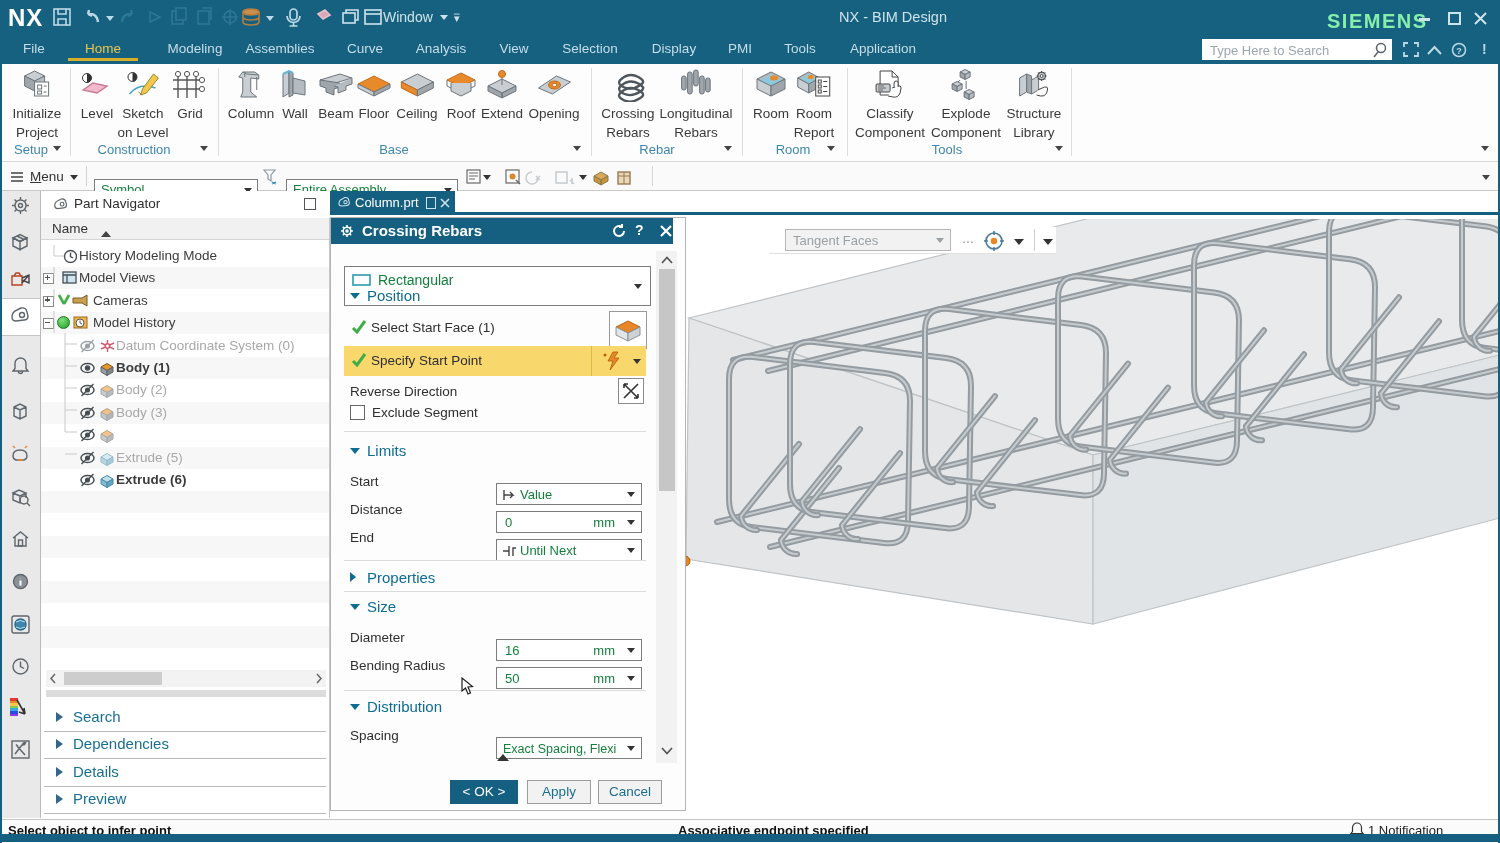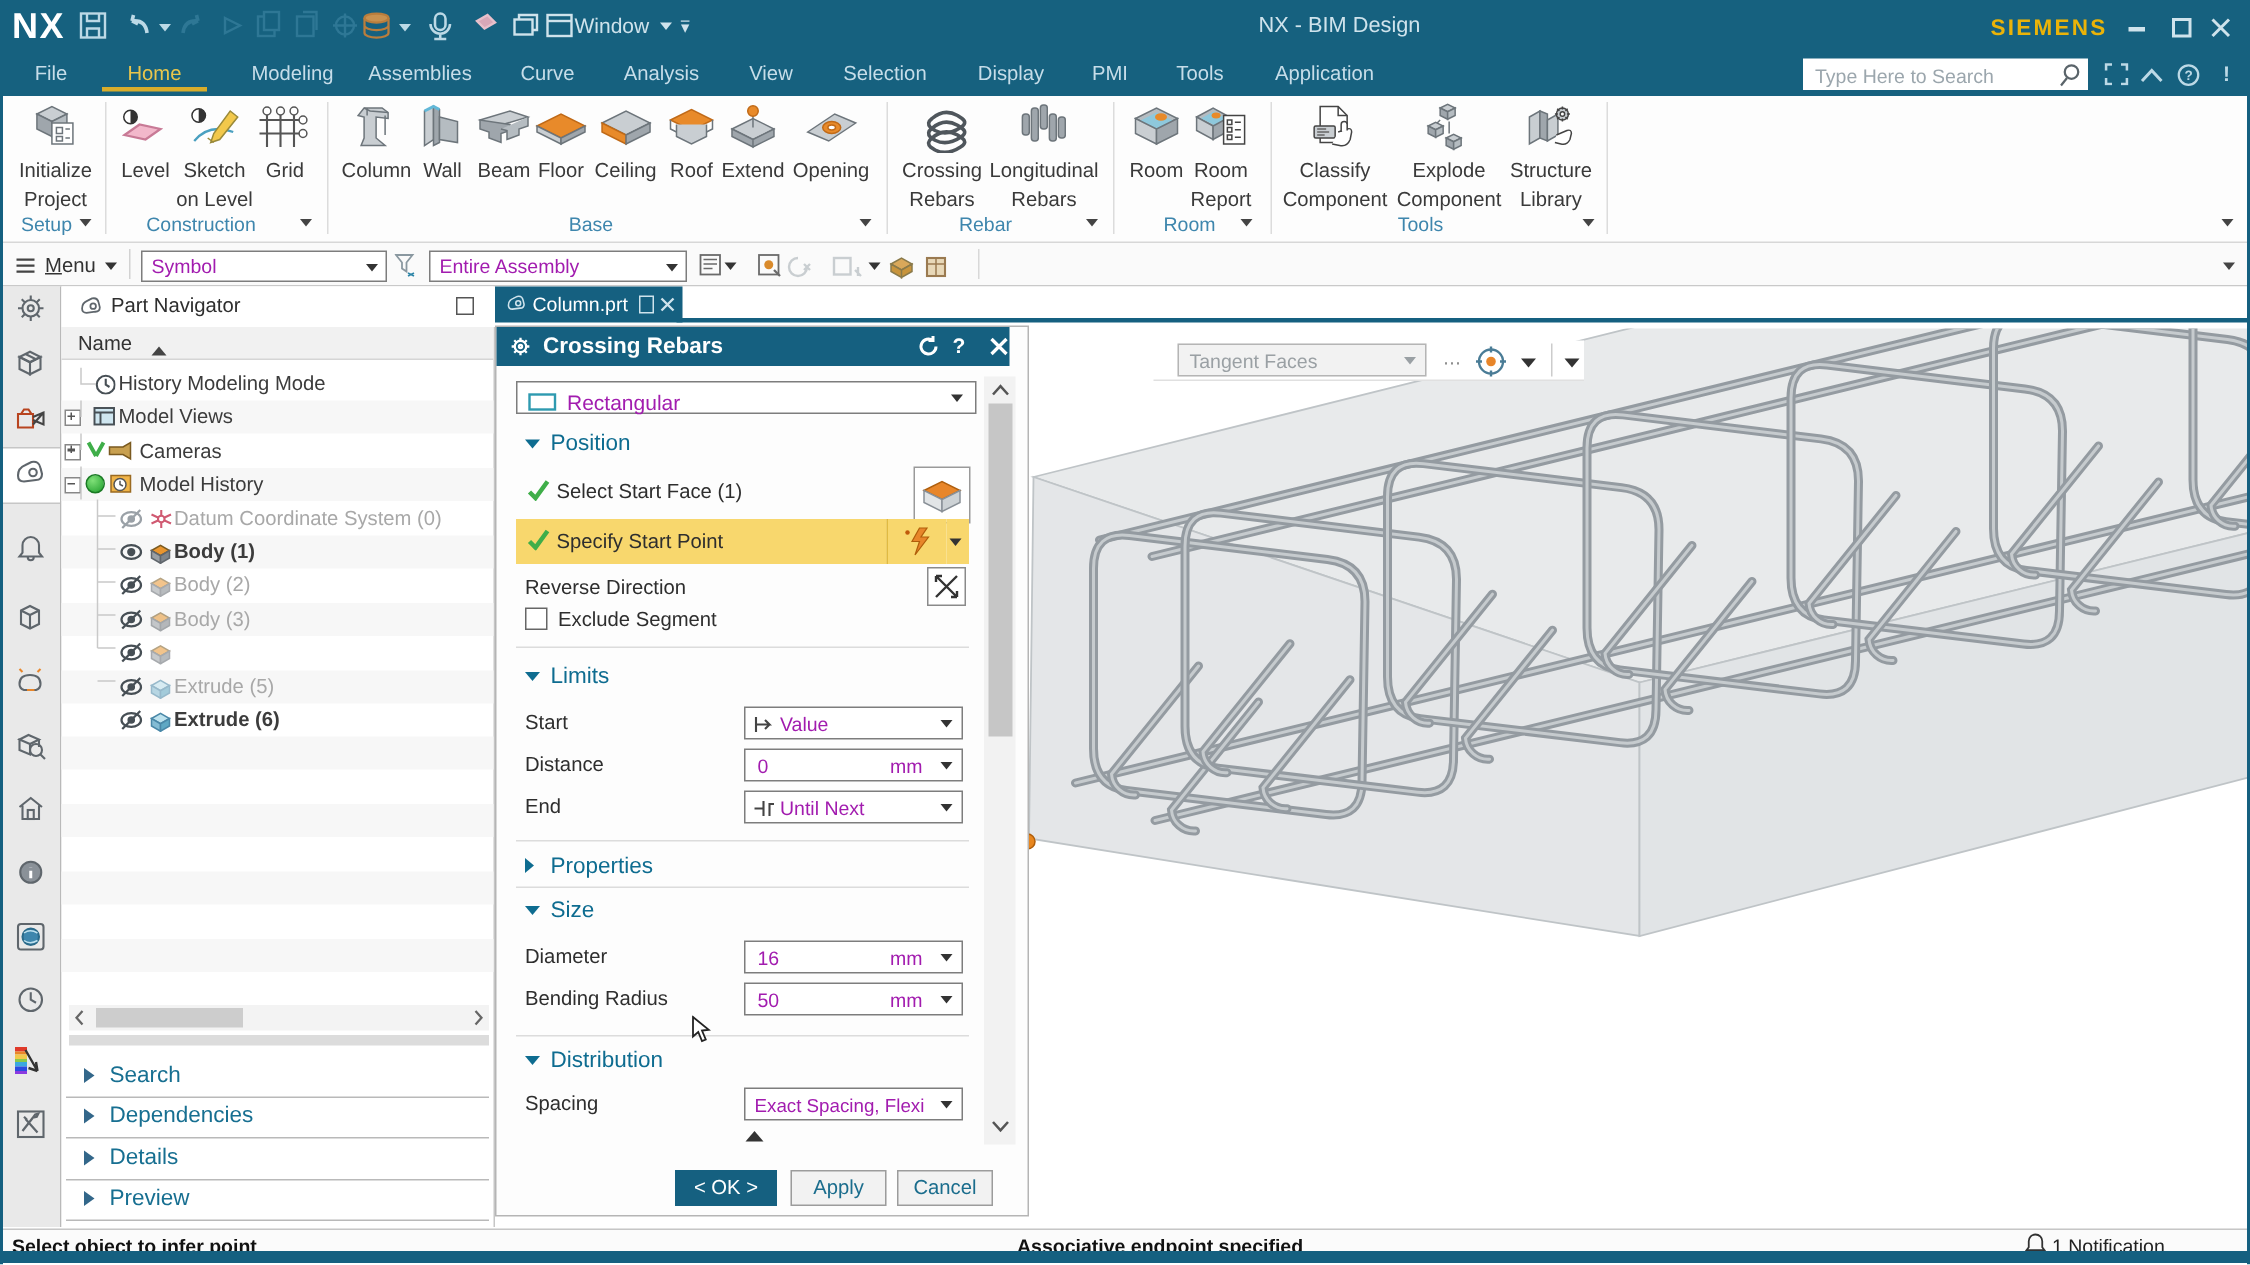--- a/index.html
+++ b/index.html
@@ -9,21 +9,21 @@
   #titlebar{left:0;top:0;width:1500px;height:36px;background:#16617f;}
   #menubar{left:0;top:36px;width:1500px;height:28px;background:#16617f;}
   .mitem{position:absolute;top:5px;transform:translateX(-50%);color:#c6dde9;font-size:13.5px;}
   #ribbon{left:0;top:64px;width:1500px;height:98px;background:#fdfdfd;border-bottom:1px solid #d7d7d7;box-sizing:border-box;}
   .rsep{position:absolute;top:4px;width:1px;height:88px;background:#dcdcdc;}
   .rlabel{position:absolute;top:78px;transform:translateX(-50%);font-size:13px;color:#3e86ad;}
   .rarrow{position:absolute;top:82px;width:0;height:0;border:4px solid transparent;border-top:5px solid #444;}
   .ritem{position:absolute;text-align:center;font-size:13.5px;color:#3a3a3a;line-height:18.5px;}
   .ricon{display:block;margin:0 auto 3px auto;}
   #row2{left:0;top:162px;width:1500px;height:29px;background:#fafafa;border-bottom:1px solid #c9c9c9;box-sizing:border-box;}
-  .combo{position:absolute;background:#fff;border:1px solid #7d7d7d;box-sizing:border-box;font-size:13px;color:#a21caf;}
+  .combo{position:absolute;background:#fff;border:1px solid #7d7d7d;box-sizing:border-box;font-size:13px;color:#15803d;margin-top:12px;}
   .combo .ca{position:absolute;right:5px;top:50%;margin-top:-2px;width:0;height:0;border:4px solid transparent;border-top:5px solid #333;}
   #sidebar{left:0;top:191px;width:40px;height:627px;background:#e9e9e9;border-right:1px solid #b9b9b9;box-sizing:content-box;}
   #navpanel{left:41px;top:191px;width:289px;height:627px;background:#fff;border-right:1px solid #c6c6c6;box-sizing:border-box;}
   .trow{position:absolute;left:0;width:288px;height:22px;font-size:13.5px;color:#3c3c3c;white-space:nowrap;}
   .gray{color:#a8a8a8;}
   .sect{position:absolute;left:0;width:288px;font-size:15px;color:#176f91;}
   #dialog{left:330px;top:217px;width:354px;height:592px;background:#fdfdfd;border:1px solid #b5b5b5;box-sizing:content-box;}
   .dsect{position:absolute;font-size:15px;color:#0e6c90;}
   .dlabel{position:absolute;font-size:13.5px;color:#2e2e2e;}
   .dsep{position:absolute;height:1px;background:#dcdcdc;}
@@ -68,21 +68,21 @@
       <rect x="293" y="7" width="12" height="10"></rect>
         <path d="M296 7 v-3 h12 v10 h-3"></path>
       <rect x="315" y="4" width="16" height="14"></rect>
         <path d="M315 8 h16"></path>
     </g>
   </svg>
   <div class="abs" style="left:383px;top:9px;color:#cfe3ec;font-size:14px;">Window</div>
   <div class="abs" style="left:440px;top:15px;width:0;height:0;border:4px solid transparent;border-top:5px solid #cfe3ec;"></div>
   <div class="abs" style="left:454px;top:12px;color:#cfe3ec;font-size:11px;">▾̅</div>
   <div class="abs" style="left:893px;top:9px;transform:translateX(-50%);color:#cfe3ec;font-size:14.5px;">NX - BIM Design</div>
-  <div class="abs" style="left:1327px;top:10px;color:#eab308;font-size:15px;font-weight:bold;letter-spacing:1.5px;">SIEMENS</div>
+  <div class="abs" style="left:1327px;top:10px;color:#86efac;font-size:20px;font-weight:bold;letter-spacing:1.5px;">SIEMENS</div>
   <div class="abs" style="left:1419px;top:18px;width:11px;height:3px;background:#cfe3ec;"></div>
   <div class="abs" style="left:1448px;top:12px;width:9px;height:9px;border:2px solid #cfe3ec;"></div>
   <svg class="abs" style="left:1474px;top:12px;" width="14" height="14">
       <path d="M1 1 L12 12 M12 1 L1 12" stroke="#cfe3ec" stroke-width="2"></path>
     </svg>
 </div>
 
 <div id="menubar" class="abs">
   <div class="mitem" style="left:34px;">File</div>
   <div class="mitem" style="left:103px;color:#e9c64c;">Home</div>
@@ -673,21 +673,21 @@
       </svg>
     </div>
   <div class="abs" style="left:325px;top:33px;width:21px;height:512px;background:#f2f2f2;"></div>
   <svg class="abs" style="left:330px;top:38px;" width="12" height="9">
       <path d="M1 7 L6 1.5 L11 7" stroke="#555" stroke-width="1.7" fill="none"></path>
     </svg>
   <div class="abs" style="left:328px;top:51px;width:16px;height:222px;background:#c6c6c6;"></div>
   <svg class="abs" style="left:330px;top:528px;" width="12" height="9">
       <path d="M1 2 L6 7.5 L11 2" stroke="#555" stroke-width="1.7" fill="none"></path>
     </svg>
-  <div class="combo" style="left:13px;top:36px;width:307px;height:22px;">
+  <div class="combo" style="left:13px;top:36px;width:307px;height:40px;">
       <svg style="position:absolute;left:7px;top:7px;" width="20" height="13">
         <rect x="1" y="1" width="17" height="10" fill="#fff" stroke="#2e9ab0" stroke-width="1.6"></rect>
       </svg>
       <span style="position:absolute;left:33px;top:5px;font-size:14px;">Rectangular</span>
       <span class="ca" style="right:8px;"></span>
     </div>
   <div class="dsect" style="left:19px;top:69px;">
       <span class="tri-d" style="position:absolute;top:6px;"></span>
       <span style="position:absolute;left:17px;white-space:nowrap;">Position</span>
     </div>

